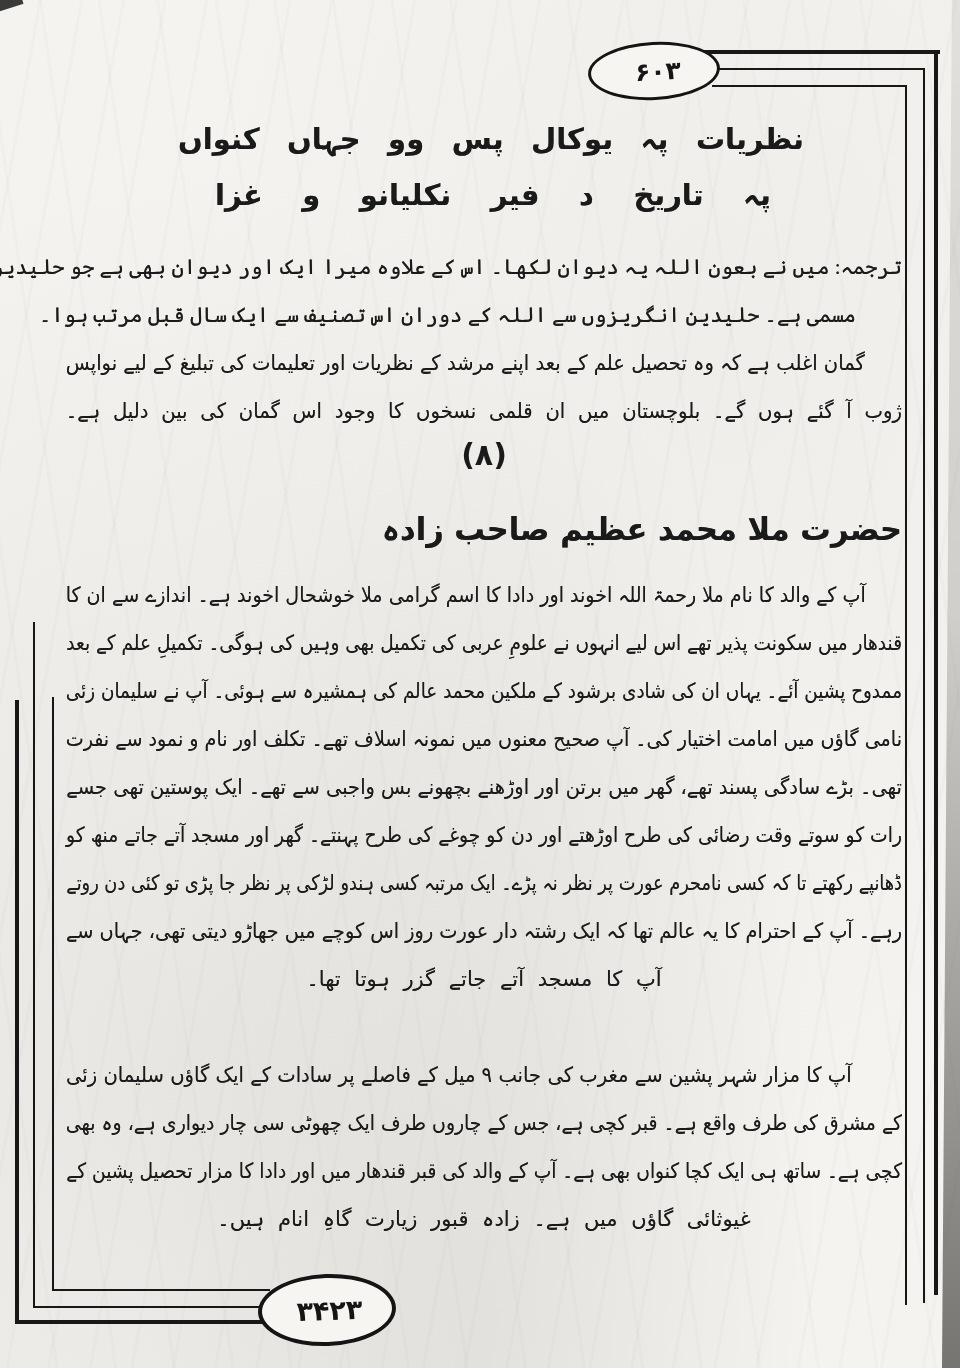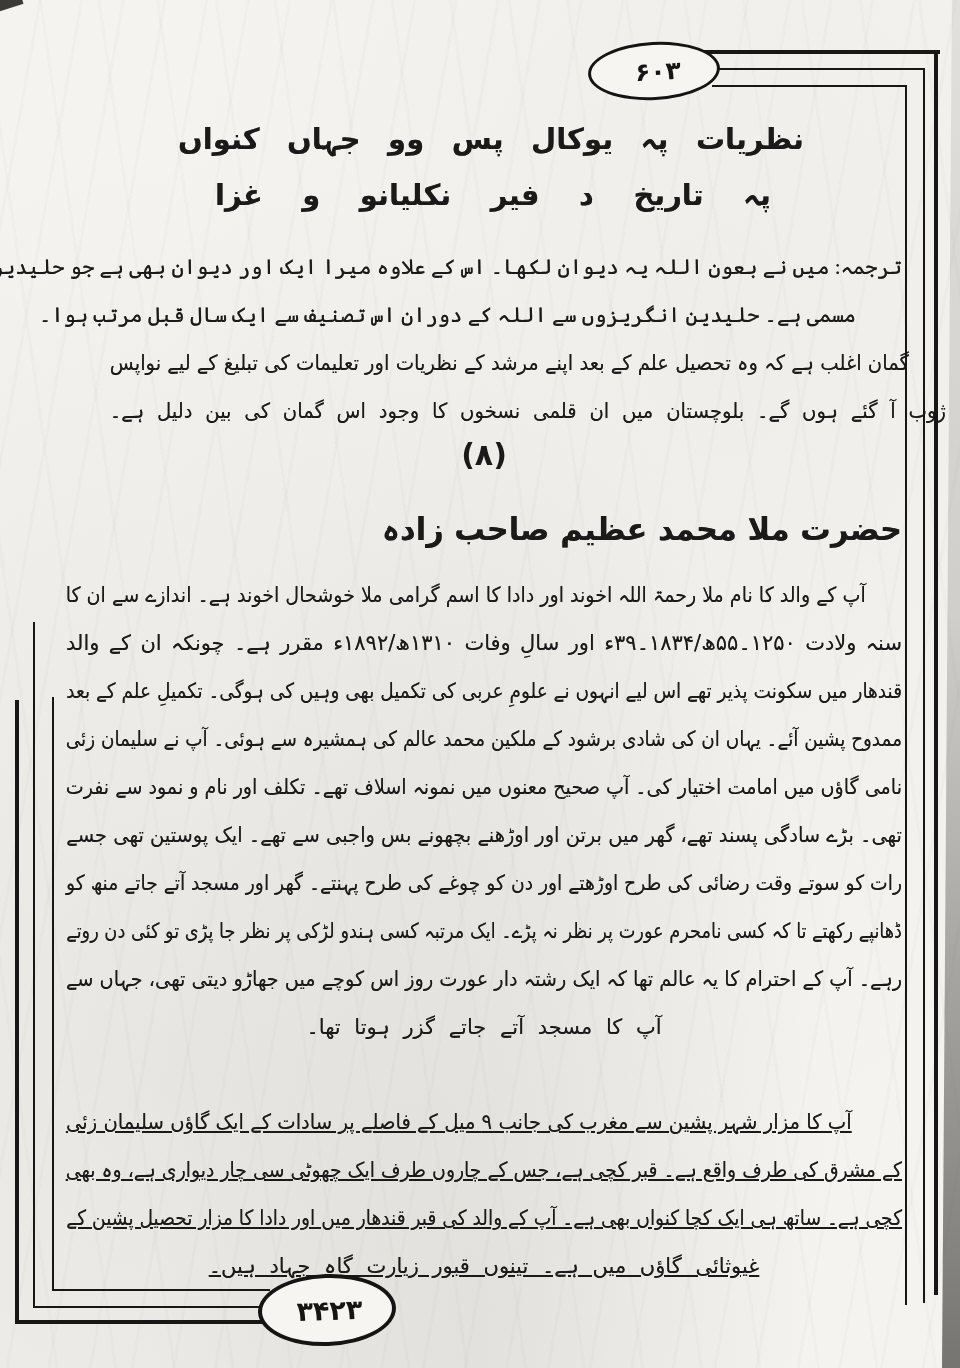--- a/index.html
+++ b/index.html
@@ -100,40 +100,39 @@
   <span>نکلیانو</span>
   <span>و</span>
   <span>غزا</span>
 </div>
 
 <div class="para" style="top:243px;font-family:Liberation Serif, serif;">
   <div class="uline" style="transform-origin: right center; transform: scaleX(0.998805);">ترجمہ: میں نے بعون اللہ یہ دیوان لکھا۔ اس کے علاوہ میرا ایک اور دیوان بھی ہے جو حلیدین سے</div>
   <div class="uline inset">مسمی ہے۔ حلیدین انگریزوں سے اللہ کے دوران اس تصنیف سے ایک سال قبل مرتب ہوا۔</div>
 </div>
 
-<div class="para" style="top:339px;margin-left:44px;">
+<div class="para" style="top:339px;">
   <div class="uline indent" style="transform-origin: right center; transform: scaleX(0.930958);">گمان اغلب ہے کہ وہ تحصیل علم کے بعد اپنے مرشد کے نظریات اور تعلیمات کی تبلیغ کے لیے نواپس</div>
   <div class="uline center" style="transform-origin: right center; transform: scaleX(0.934078);">ژوب آ گئے ہوں گے۔ بلوچستان میں ان قلمی نسخوں کا وجود اس گمان کی بین دلیل ہے۔</div>
 </div>
 
 <div class="section-marker">(۸)</div>
 
 <div class="heading" style="transform-origin: right center; transform: scaleX(0.984848);">حضرت ملا محمد عظیم صاحب زادہ</div>
 
 <div class="para" style="top:571px;">
   <div class="uline indent" style="transform-origin: right center; transform: scaleX(0.907709);">آپ کے والد کا نام ملا رحمۃ اللہ اخوند اور دادا کا اسم گرامی ملا خوشحال اخوند ہے۔ اندازے سے ان کا</div>
-  <div class="uline">سنہ ولادت ۱۲۵۰۔۵۵ھ/۱۸۳۴۔۳۹ء اور سالِ وفات ۱۳۱۰ھ/۱۸۹۲ء مقرر ہے۔ چونکہ ان کے والد</div>
   <div class="uline" style="transform-origin: right center; transform: scaleX(0.880927);">قندھار میں سکونت پذیر تھے اس لیے انہوں نے علومِ عربی کی تکمیل بھی وہیں کی ہوگی۔ تکمیلِ علم کے بعد</div>
   <div class="uline" style="transform-origin: right center; transform: scaleX(0.875393);">ممدوح پشین آئے۔ یہاں ان کی شادی برشود کے ملکین محمد عالم کی ہمشیرہ سے ہوئی۔ آپ نے سلیمان زئی</div>
   <div class="uline" style="transform-origin: right center; transform: scaleX(0.909684);">نامی گاؤں میں امامت اختیار کی۔ آپ صحیح معنوں میں نمونہ اسلاف تھے۔ تکلف اور نام و نمود سے نفرت</div>
   <div class="uline" style="transform-origin: right center; transform: scaleX(0.925803);">تھی۔ بڑے سادگی پسند تھے، گھر میں برتن اور اوڑھنے بچھونے بس واجبی سے تھے۔ ایک پوستین تھی جسے</div>
   <div class="uline" style="transform-origin: right center; transform: scaleX(0.893162);">رات کو سوتے وقت رضائی کی طرح اوڑھتے اور دن کو چوغے کی طرح پہنتے۔ گھر اور مسجد آتے جاتے منھ کو</div>
   <div class="uline" style="transform-origin: right center; transform: scaleX(0.844444);">ڈھانپے رکھتے تا کہ کسی نامحرم عورت پر نظر نہ پڑے۔ ایک مرتبہ کسی ہندو لڑکی پر نظر جا پڑی تو کئی دن روتے</div>
   <div class="uline" style="transform-origin: right center; transform: scaleX(0.917673);">رہے۔ آپ کے احترام کا یہ عالم تھا کہ ایک رشتہ دار عورت روز اس کوچے میں جھاڑو دیتی تھی، جہاں سے</div>
   <div class="uline center">آپ کا مسجد آتے جاتے گزر ہوتا تھا۔</div>
 </div>
 
-<div class="para" style="top:1098px;text-decoration:underline;">
+<div class="para" style="top:1051px;">
   <div class="uline indent-lg" style="transform-origin: right center; transform: scaleX(0.933036);">آپ کا مزار شہر پشین سے مغرب کی جانب ۹ میل کے فاصلے پر سادات کے ایک گاؤں سلیمان زئی</div>
   <div class="uline" style="transform-origin: right center; transform: scaleX(0.898925);">کے مشرق کی طرف واقع ہے۔ قبر کچی ہے، جس کے چاروں طرف ایک چھوٹی سی چار دیواری ہے، وہ بھی</div>
   <div class="uline" style="transform-origin: right center; transform: scaleX(0.886532);">کچی ہے۔ ساتھ ہی ایک کچا کنواں بھی ہے۔ آپ کے والد کی قبر قندھار میں اور دادا کا مزار تحصیل پشین کے</div>
-  <div class="uline center">غیوثائی گاؤں میں ہے۔ تینوں قبور زیارت گاہِ جہاد ہیں۔</div>
+  <div class="uline center">غیوثائی گاؤں میں ہے۔ زادہ قبور زیارت گاہِ انام ہیں۔</div>
 </div>
 
 </body></html>

